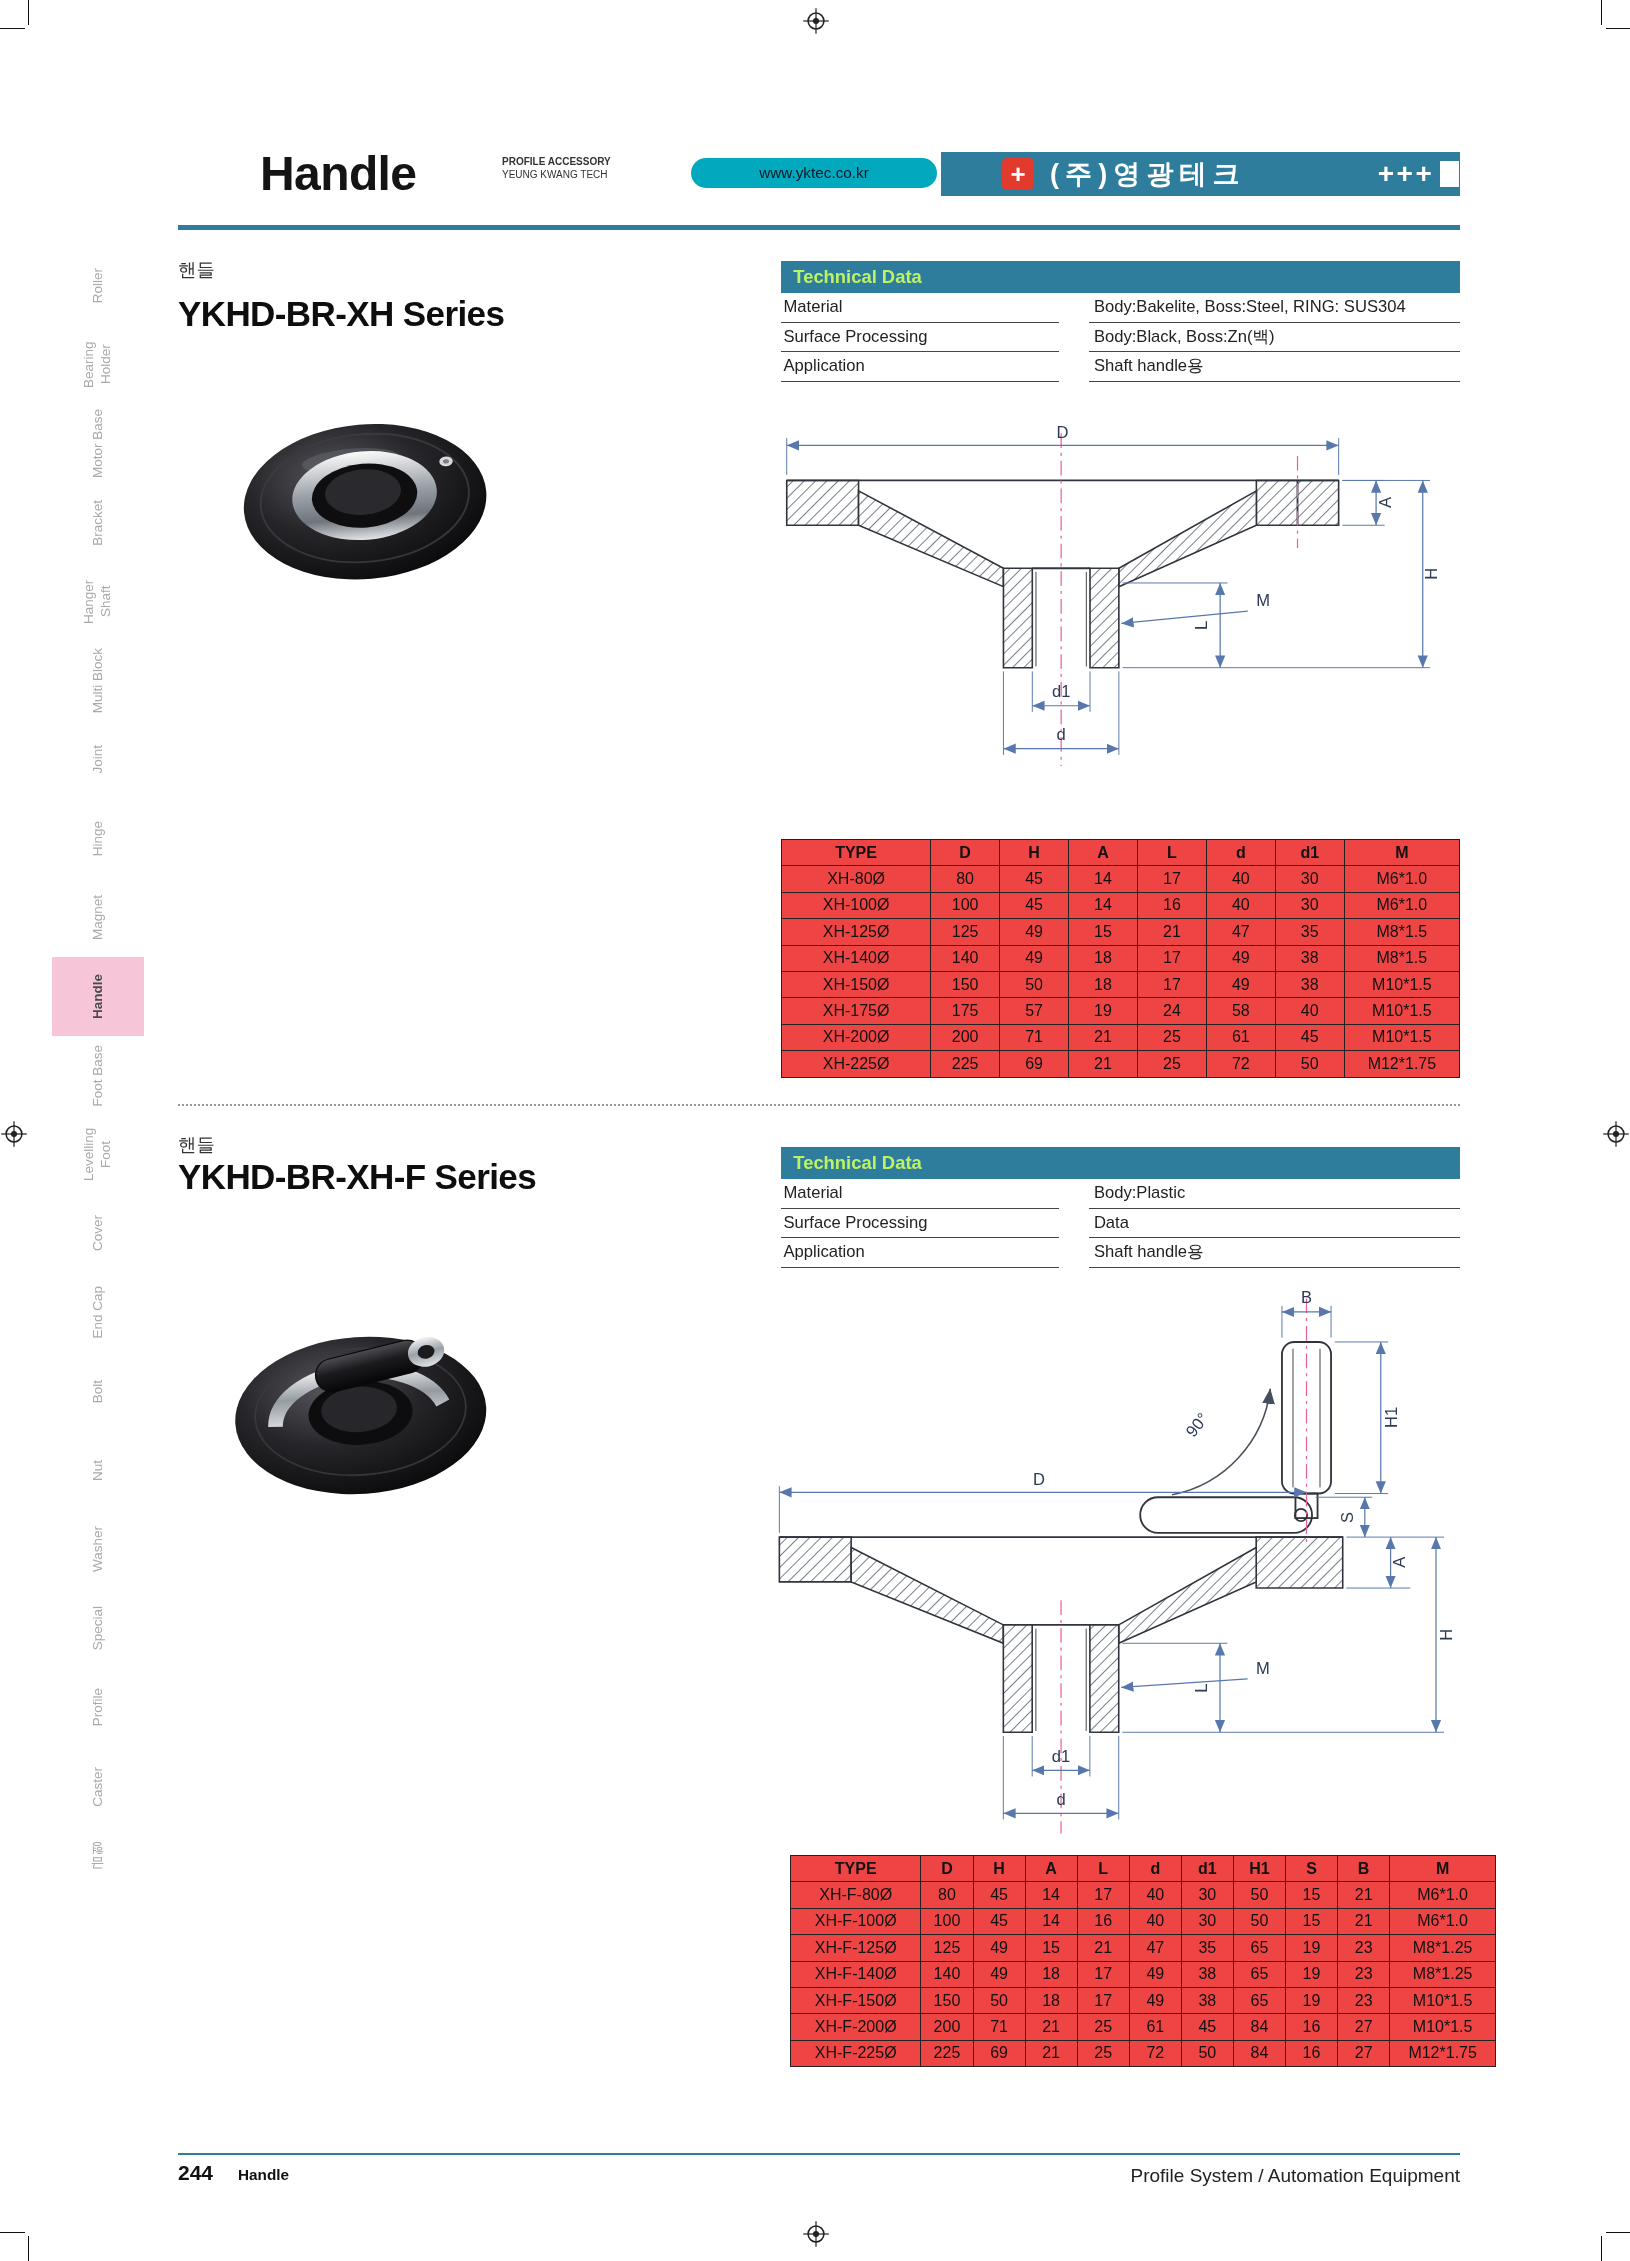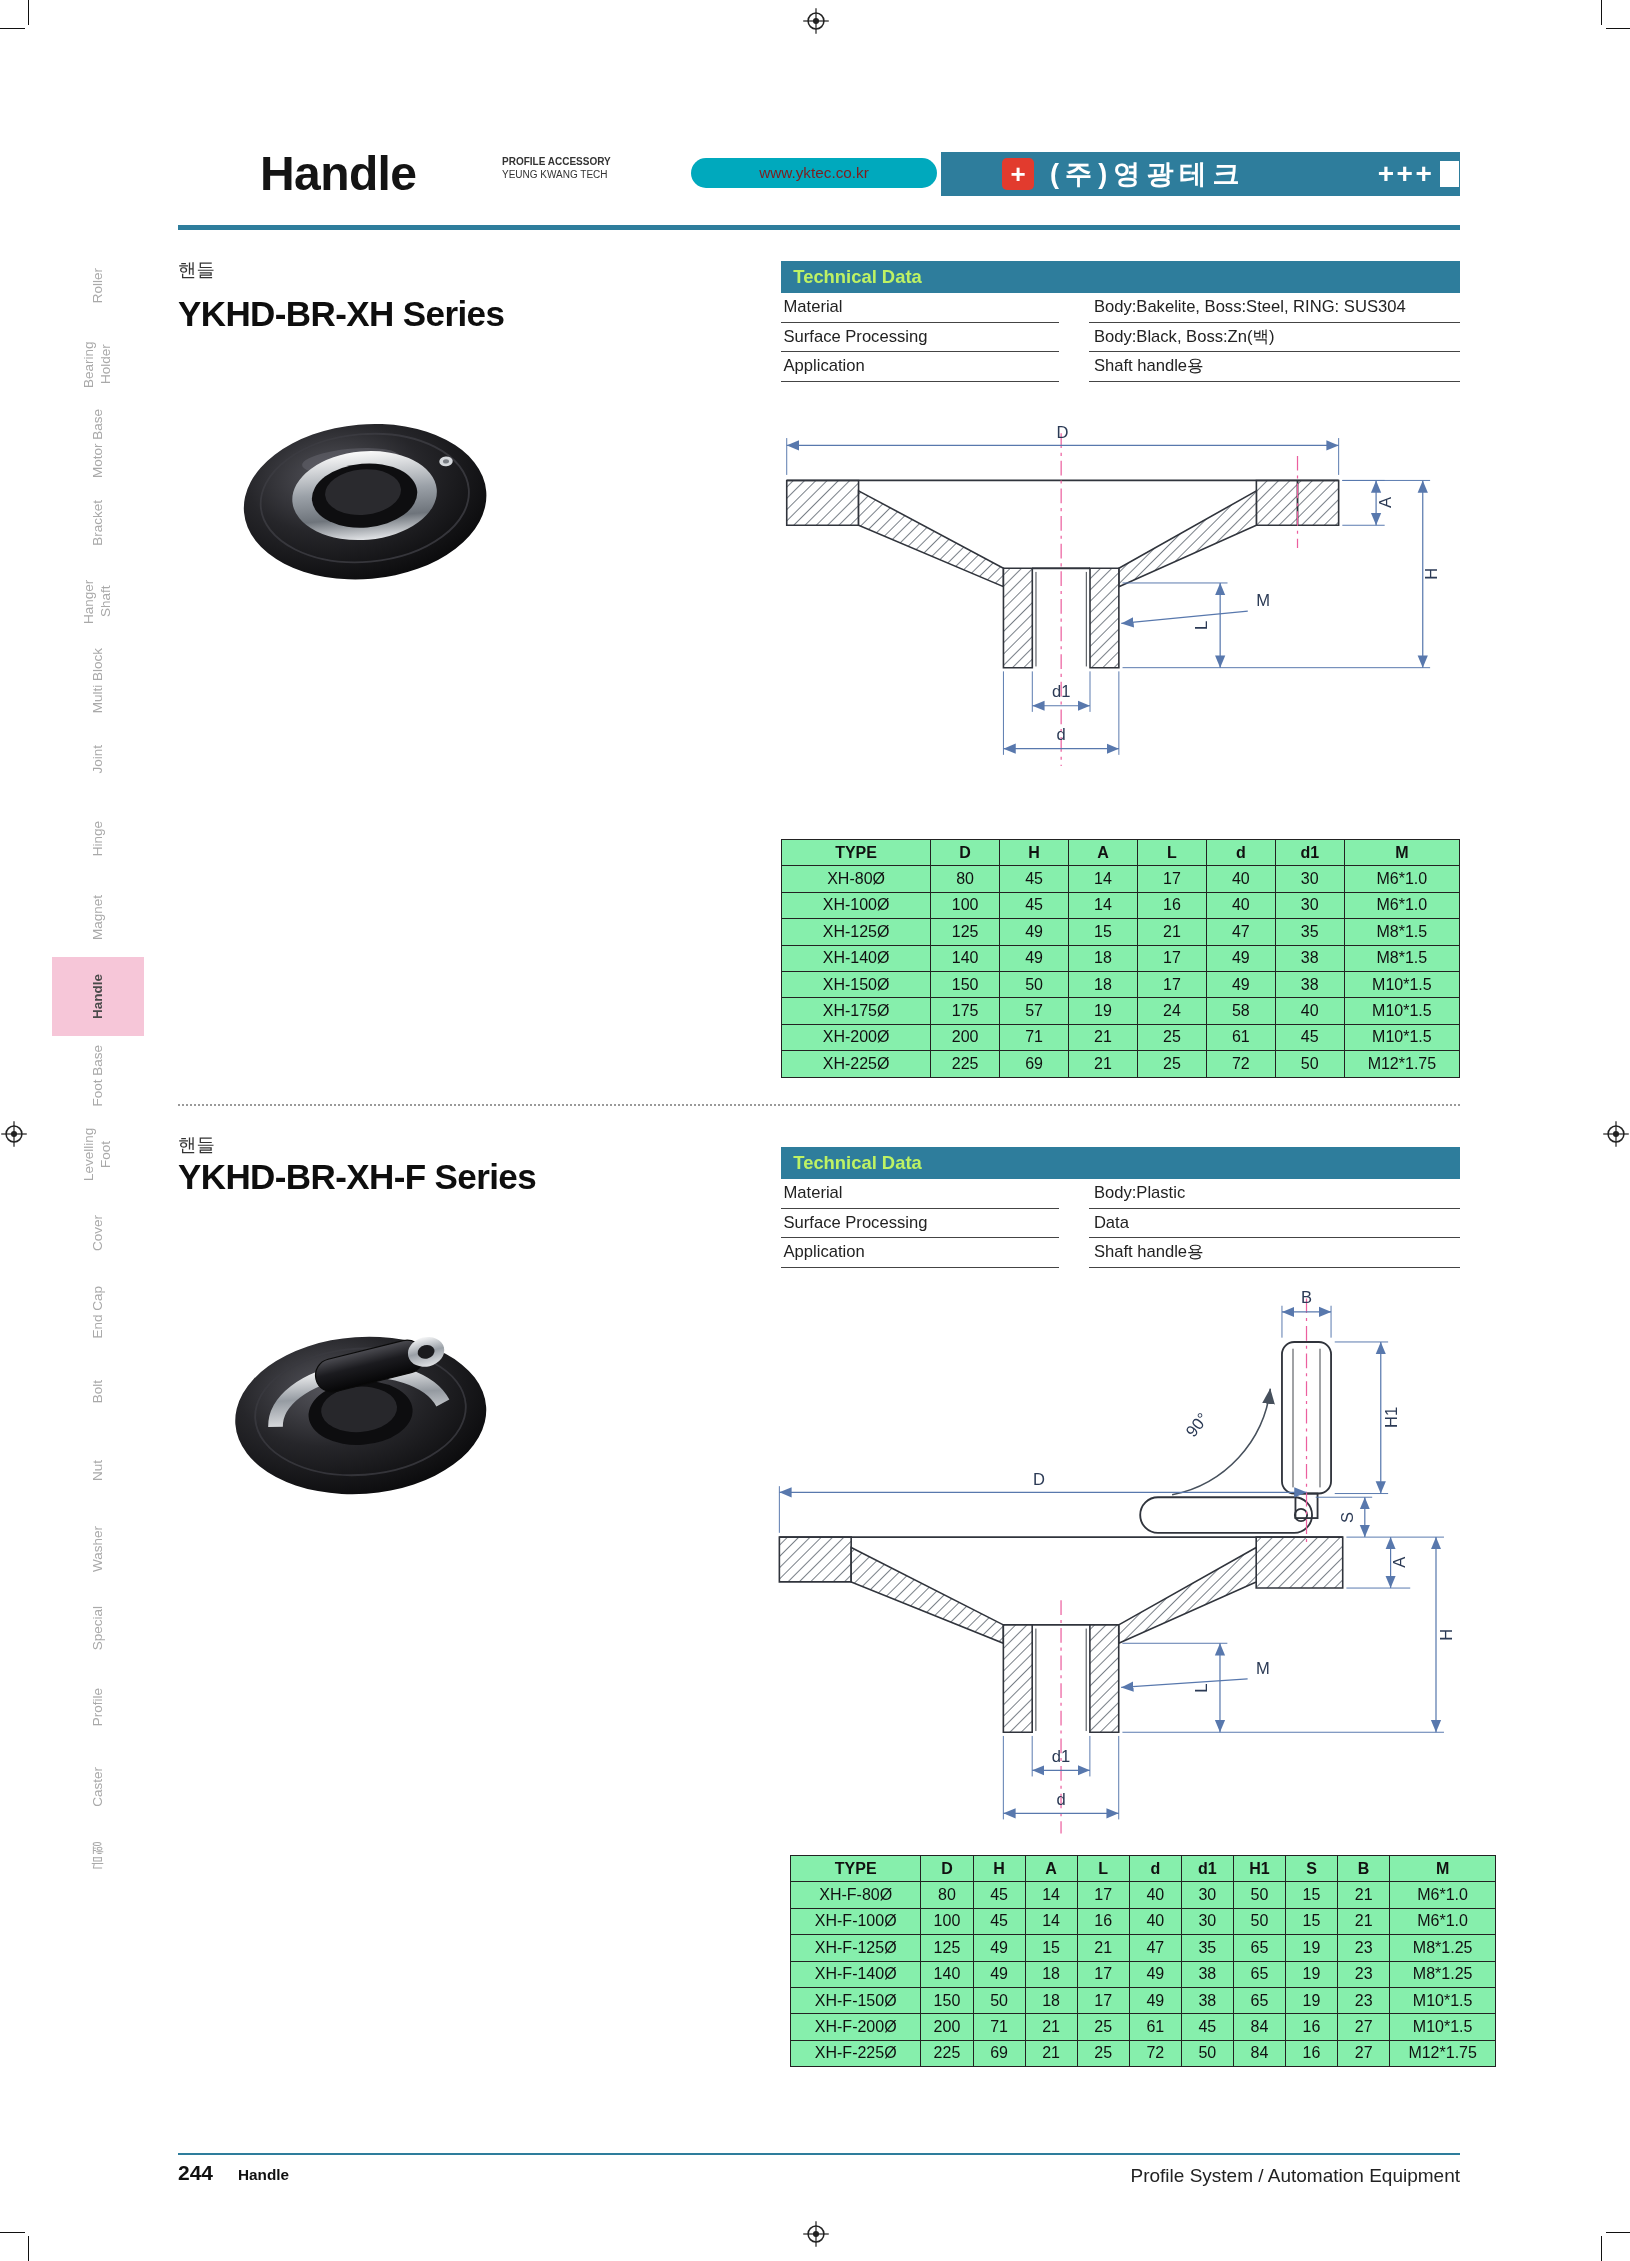--- a/index.html
+++ b/index.html
@@ -9,21 +9,21 @@
 
   
   .regmark{position:absolute;width:28px;height:28px;}
   .cmark{position:absolute;background:#111;}
 
   
   .title{position:absolute;left:260px;top:146px;font-size:48px;font-weight:bold;color:#141414;letter-spacing:-0.6px;}
   .subtitle{position:absolute;left:502px;top:156px;font-size:10px;color:#333;line-height:1.25;}
   .subtitle .l1{font-weight:bold;}
   .url-pill{position:absolute;left:691px;top:158px;width:246px;height:29.5px;border-radius:16px;
-            background:#00a9bd;color:#7f1d1d;font-size:15.3px;display:flex;align-items:center;justify-content:center;}
+            background:#00a9bd;color:#0f172a;font-size:15.3px;display:flex;align-items:center;justify-content:center;}
   .logo-bar{position:absolute;left:941px;top:152px;width:519px;height:44px;background:#2e7d9c;
             display:flex;align-items:center;color:#fff;}
   .logo-redbox{width:32px;height:32px;background:#e23b2e;border-radius:4.9px;color:#fff;font-size:26px;font-weight:bold;
                display:flex;align-items:center;justify-content:center;margin-left:61px;flex:0 0 auto;}
   .logo-text{font-size:27px;font-weight:bold;letter-spacing:6.1px;margin-left:16px;white-space:nowrap;}
   .logo-pluses{font-size:28px;font-weight:bold;letter-spacing:2.5px;margin-left:auto;}
   .logo-sq{width:18.4px;height:26px;background:#fff;margin-left:6.1px;margin-right:1.2px;flex:0 0 auto;}
   .header-rule{position:absolute;left:178px;top:225px;width:1282px;height:4.9px;background:#2e7d9c;}
 
   
@@ -46,21 +46,21 @@
   #tech1{left:781px;top:261px;} #tech2{left:781px;top:1147px;}
   .specs{position:absolute;width:679px;}
   #specs1{left:781px;top:293px;} #specs2{left:781px;top:1179px;}
   .spec-row{display:flex;height:29.5px;align-items:center;}
   .spec-label{width:278px;height:100%;display:flex;align-items:center;border-bottom:1.2px solid #444;
               font-size:16.6px;color:#222;padding-left:2.5px;}
   .spec-value{flex:1;height:100%;display:flex;align-items:center;border-bottom:1.2px solid #444;
               font-size:16.6px;color:#222;margin-left:30px;padding-left:4.9px;}
 
   
-  table.data{position:absolute;border-collapse:collapse;table-layout:fixed;background:#86efac;}
+  table.data{position:absolute;border-collapse:collapse;table-layout:fixed;background:#ef4444;}
   table.data th,table.data td{border:1.2px solid #222;font-size:16px;text-align:center;height:26.4px;padding:0 2.5px;color:#111;}
   table.data th{font-weight:bold;}
   #table1{left:781px;top:839px;width:679px;}
   #table2{left:790px;top:1855px;width:706px;}
   #table1 th:first-child{width:22%;} #table1 th:last-child{width:17%;}
   #table2 th:first-child{width:18.5%;} #table2 th:last-child{width:15%;}
 
   
   #draw1{position:absolute;left:772px;top:422px;}
   #draw2{position:absolute;left:772px;top:1281px;}

